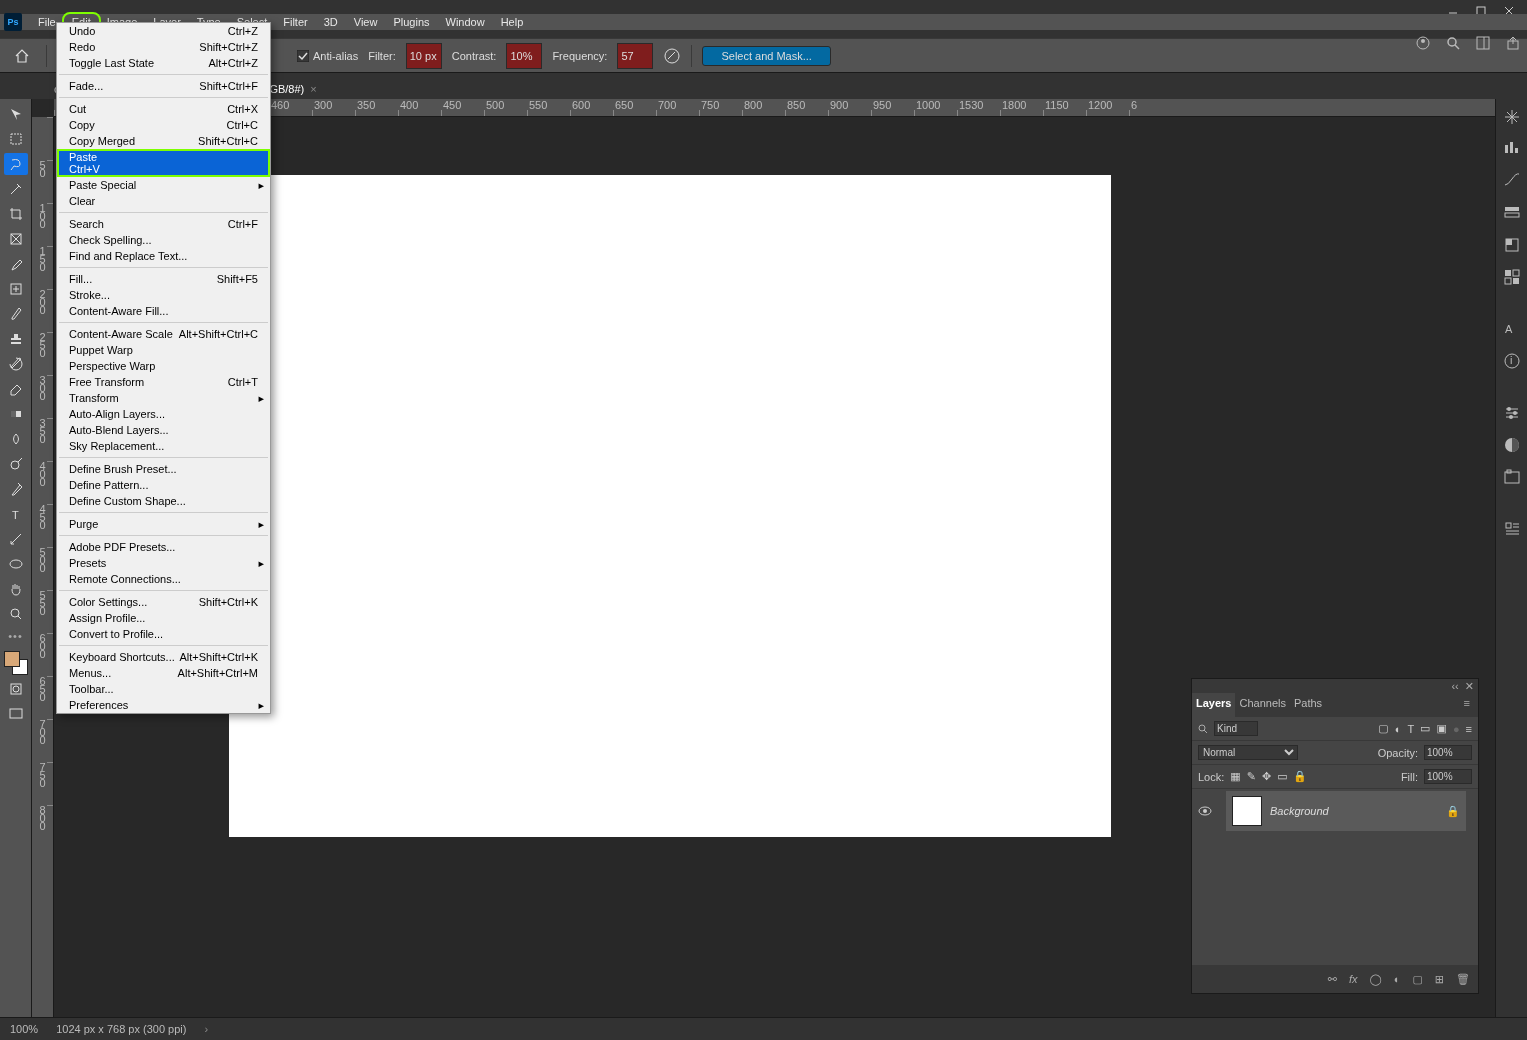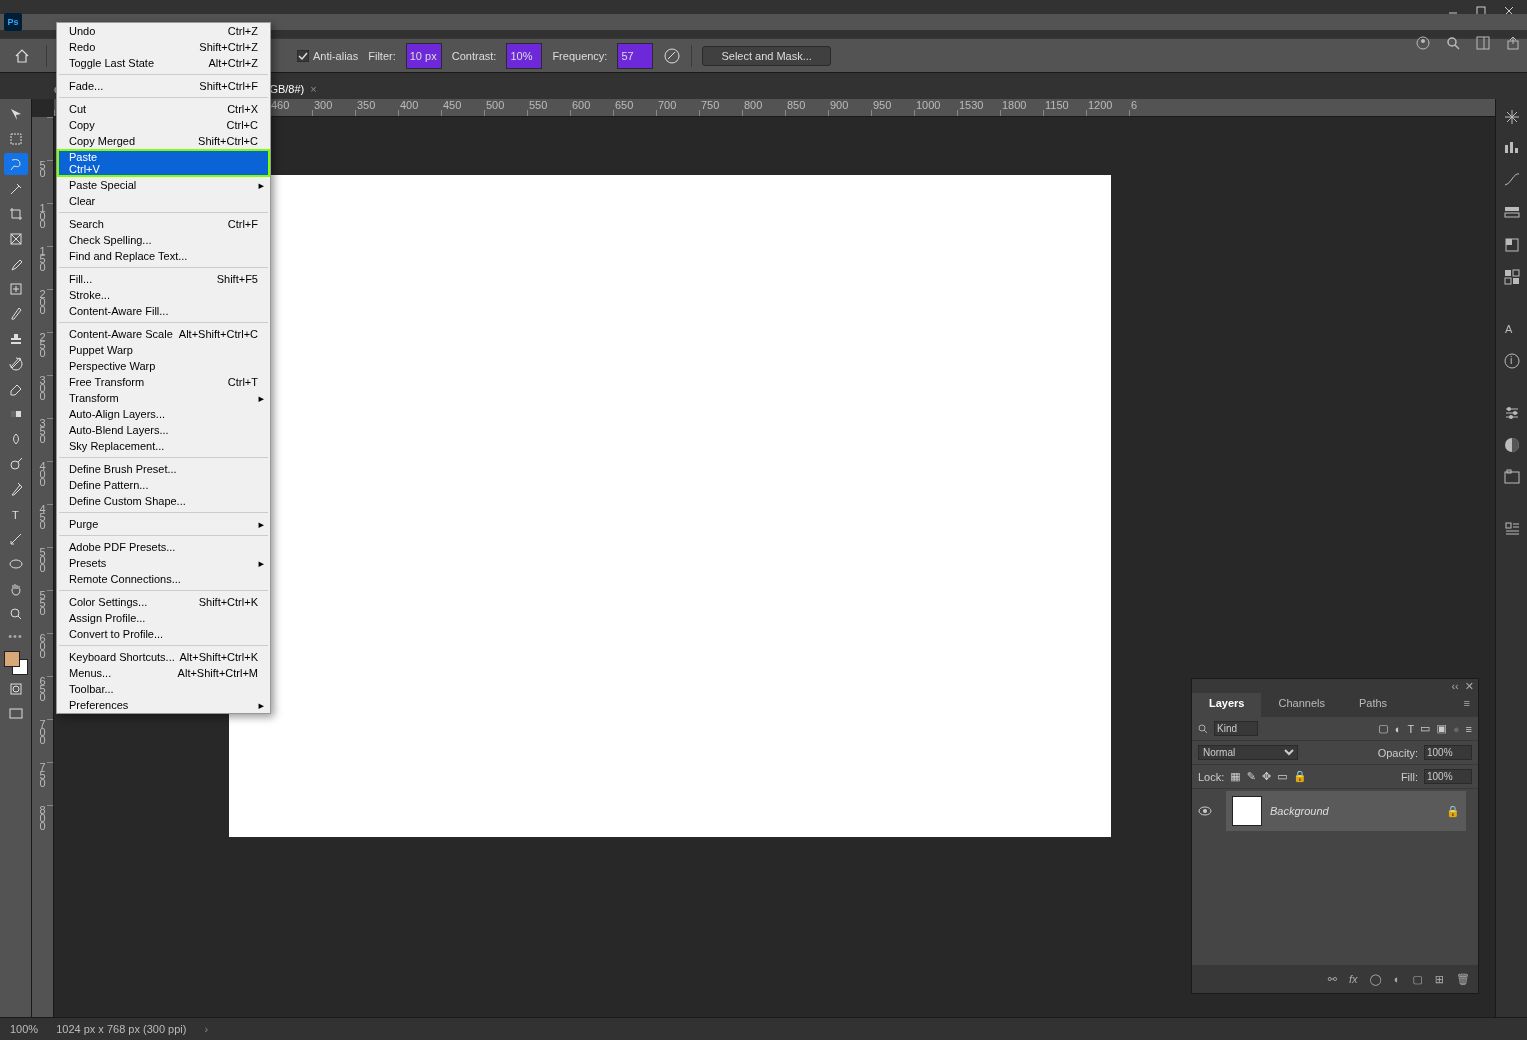--- a/index.html
+++ b/index.html
@@ -6,23 +6,23 @@
 body { background:#323232; color:#ccc; width:1527px; height:1040px; overflow:hidden; position:relative; }
 .titlebar { height:22px; background:#323232; display:flex; align-items:center; justify-content:flex-end; padding-right:4px; }
 .titlebar .win-btn { width:28px; height:18px; display:flex; align-items:center; justify-content:center; color:#ccc; }
 .menubar { height:16px; background:#535353; display:flex; align-items:center; padding-left:4px; position:relative; top:-8px;}
 .menubar .ps-logo { width:18px; height:18px; background:#001e36; color:#31a8ff; display:flex; align-items:center; justify-content:center; font-weight:bold; font-size:9px; border-radius:2px; margin-right:8px;}
 .menubar .mitem { padding:2px 8px; color:#e8e8e8; }
 .menubar .mitem.highlighted { outline:2px solid #7fff00; border-radius:6px; background:#535353; }
 .optbar { height:35px; background:#535353; border-top:1px solid #383838; border-bottom:1px solid #1a1a1a; display:flex; align-items:center; padding-left:8px; gap:10px; color:#ddd; font-size:11px;}
 .optbar .home-icon { width:28px; height:28px; display:flex; align-items:center; justify-content:center; }
 .optbar .check { display:flex; align-items:center; gap:4px; }
-.optbar input[type=text] { width:36px; background:#6d28d9; border:1px solid #2a2a2a; color:#ddd; padding:6px 3px; font-size:11px;}
+.optbar input[type=text] { width:36px; background:#7f1d1d; border:1px solid #2a2a2a; color:#ddd; padding:6px 3px; font-size:11px;}
 .optbar .divider { width:1px; height:22px; background:#3a3a3a; }
-.optbar .sam-btn { background:#404040; padding:3px 18px; border:1px solid #2a2a2a; border-radius:3px;}
+.optbar .sam-btn { background:#0369a1; padding:3px 18px; border:1px solid #2a2a2a; border-radius:3px;}
 .rightbar-icons { position:absolute; right:6px; top:35px; display:flex; gap:14px; align-items:center; }
 .tabbar { height:26px; background:#323232; display:flex; align-items:flex-end; padding-left:44px; }
 .tabbar .tab { padding:4px 10px; color:#bbb; display:flex; align-items:center; gap:6px; }
 .tabbar .tab.active { background:#323232; color:#fff; }
 .tabbar .tab .close { color:#888; }
 .main { display:flex; height:calc(100% - 22px - 14px - 38px - 26px - 22px); }
 .toolbar { width:32px; background:#535353; border-right:1px solid #1a1a1a; display:flex; flex-direction:column; align-items:center; padding-top:4px; gap:3px;}
 .toolbar .tool { width:24px; height:22px; display:flex; align-items:center; justify-content:center; color:#ddd; position:relative;}
 .toolbar .tool.active { background:#1473e6; border-radius:2px;}
 .toolbar .swatch { width:24px; height:24px; position:relative; margin-top:6px;}
@@ -43,21 +43,21 @@
 .statusbar .arrow { color:#888; }
 .dropdown { position:absolute; top:22px; left:56px; width:215px; background:#f0f0f0; border:1px solid #999; box-shadow:3px 3px 8px rgba(0,0,0,0.4); color:#000; z-index:100;}
 .dropdown .dditem { padding:2px 12px; display:flex; justify-content:space-between; font-size:11px; position:relative;}
 .dropdown .dditem.sel { background:#0a64d6; color:#fff; }
 .dropdown .dditem.highlighted { outline:2px solid #7fff00; outline-offset:-2px;flex-direction:column; }
 .dropdown .ddsep { height:1px; background:#ccc; margin:3px 2px; }
 .dropdown .submenu-arrow { position:absolute; right:6px; }
 .layers-panel { position:absolute; right:48px; bottom:46px; width:288px; height:316px; background:#454545; border:1px solid #1a1a1a; display:flex; flex-direction:column;}
 .layers-panel .lp-head { height:14px; background:#383838; display:flex; justify-content:flex-end; padding:0 4px; gap:6px; align-items:center; font-size:9px; color:#aaa;}
 .layers-panel .lp-tabs { height:24px; display:flex; background:#383838;}
-.layers-panel .lp-tabs .lptab { padding:4px 17px; color:#bbb; font-size:11px;}
+.layers-panel .lp-tabs .lptab { padding:4px 4px; color:#bbb; font-size:11px;}
 .layers-panel .lp-tabs .lptab.active { background:#454545; color:#fff; font-weight:bold;}
 .layers-panel .lp-row { height:24px; display:flex; align-items:center; padding:0 6px; gap:6px; font-size:10px; color:#ccc; border-bottom:1px solid #383838;}
 .layers-panel .lp-row input { width:48px; background:#383838; border:1px solid #2a2a2a; color:#ccc; font-size:10px; padding:1px 2px;}
 .layers-panel .lp-row select { background:#383838; border:1px solid #2a2a2a; color:#ccc; font-size:10px; width:100px;}
 .layers-panel .lp-layer { height:40px; background:#5a5a5a; display:flex; align-items:center; padding:0 6px; gap:8px; margin:0 6px;}
 .layers-panel .lp-layer .thumb { width:30px; height:30px; background:#fff; border:1px solid #222;}
 .layers-panel .lp-layer .lname { font-style:italic; color:#ddd;}
 .layers-panel .lp-layer .lock { margin-left:auto; color:#999;}
 .layers-panel .lp-foot { margin-top:auto; height:28px; background:#383838; display:flex; align-items:center; justify-content:flex-end; gap:12px; padding:0 8px; color:#aaa;}
 svg { display:block; }
@@ -79,20 +79,34 @@
   <div class="win-btn">
       <svg width="12" height="12">
         <line x1="2" y1="2" x2="10" y2="10" stroke="#ccc"></line>
         <line x1="10" y1="2" x2="2" y2="10" stroke="#ccc"></line>
       </svg>
     </div>
 </div>
 
 <div class="menubar">
   <div class="ps-logo">Ps</div>
+  <div id="menubar-items" style="display: flex;">
+      <div class="mitem">File</div>
+      <div class="mitem highlighted">Edit</div>
+      <div class="mitem">Image</div>
+      <div class="mitem">Layer</div>
+      <div class="mitem">Type</div>
+      <div class="mitem">Select</div>
+      <div class="mitem">Filter</div>
+      <div class="mitem">3D</div>
+      <div class="mitem">View</div>
+      <div class="mitem">Plugins</div>
+      <div class="mitem">Window</div>
+      <div class="mitem">Help</div>
+    </div>
 </div>
 
 <div class="optbar">
   <div class="home-icon">
       <svg width="16" height="16">
         <path d="M2 8 L8 2 L14 8 M4 7 V14 H12 V7" fill="none" stroke="#ddd" stroke-width="1.2"></path>
       </svg>
     </div>
   <div class="divider"></div>
   <div>

